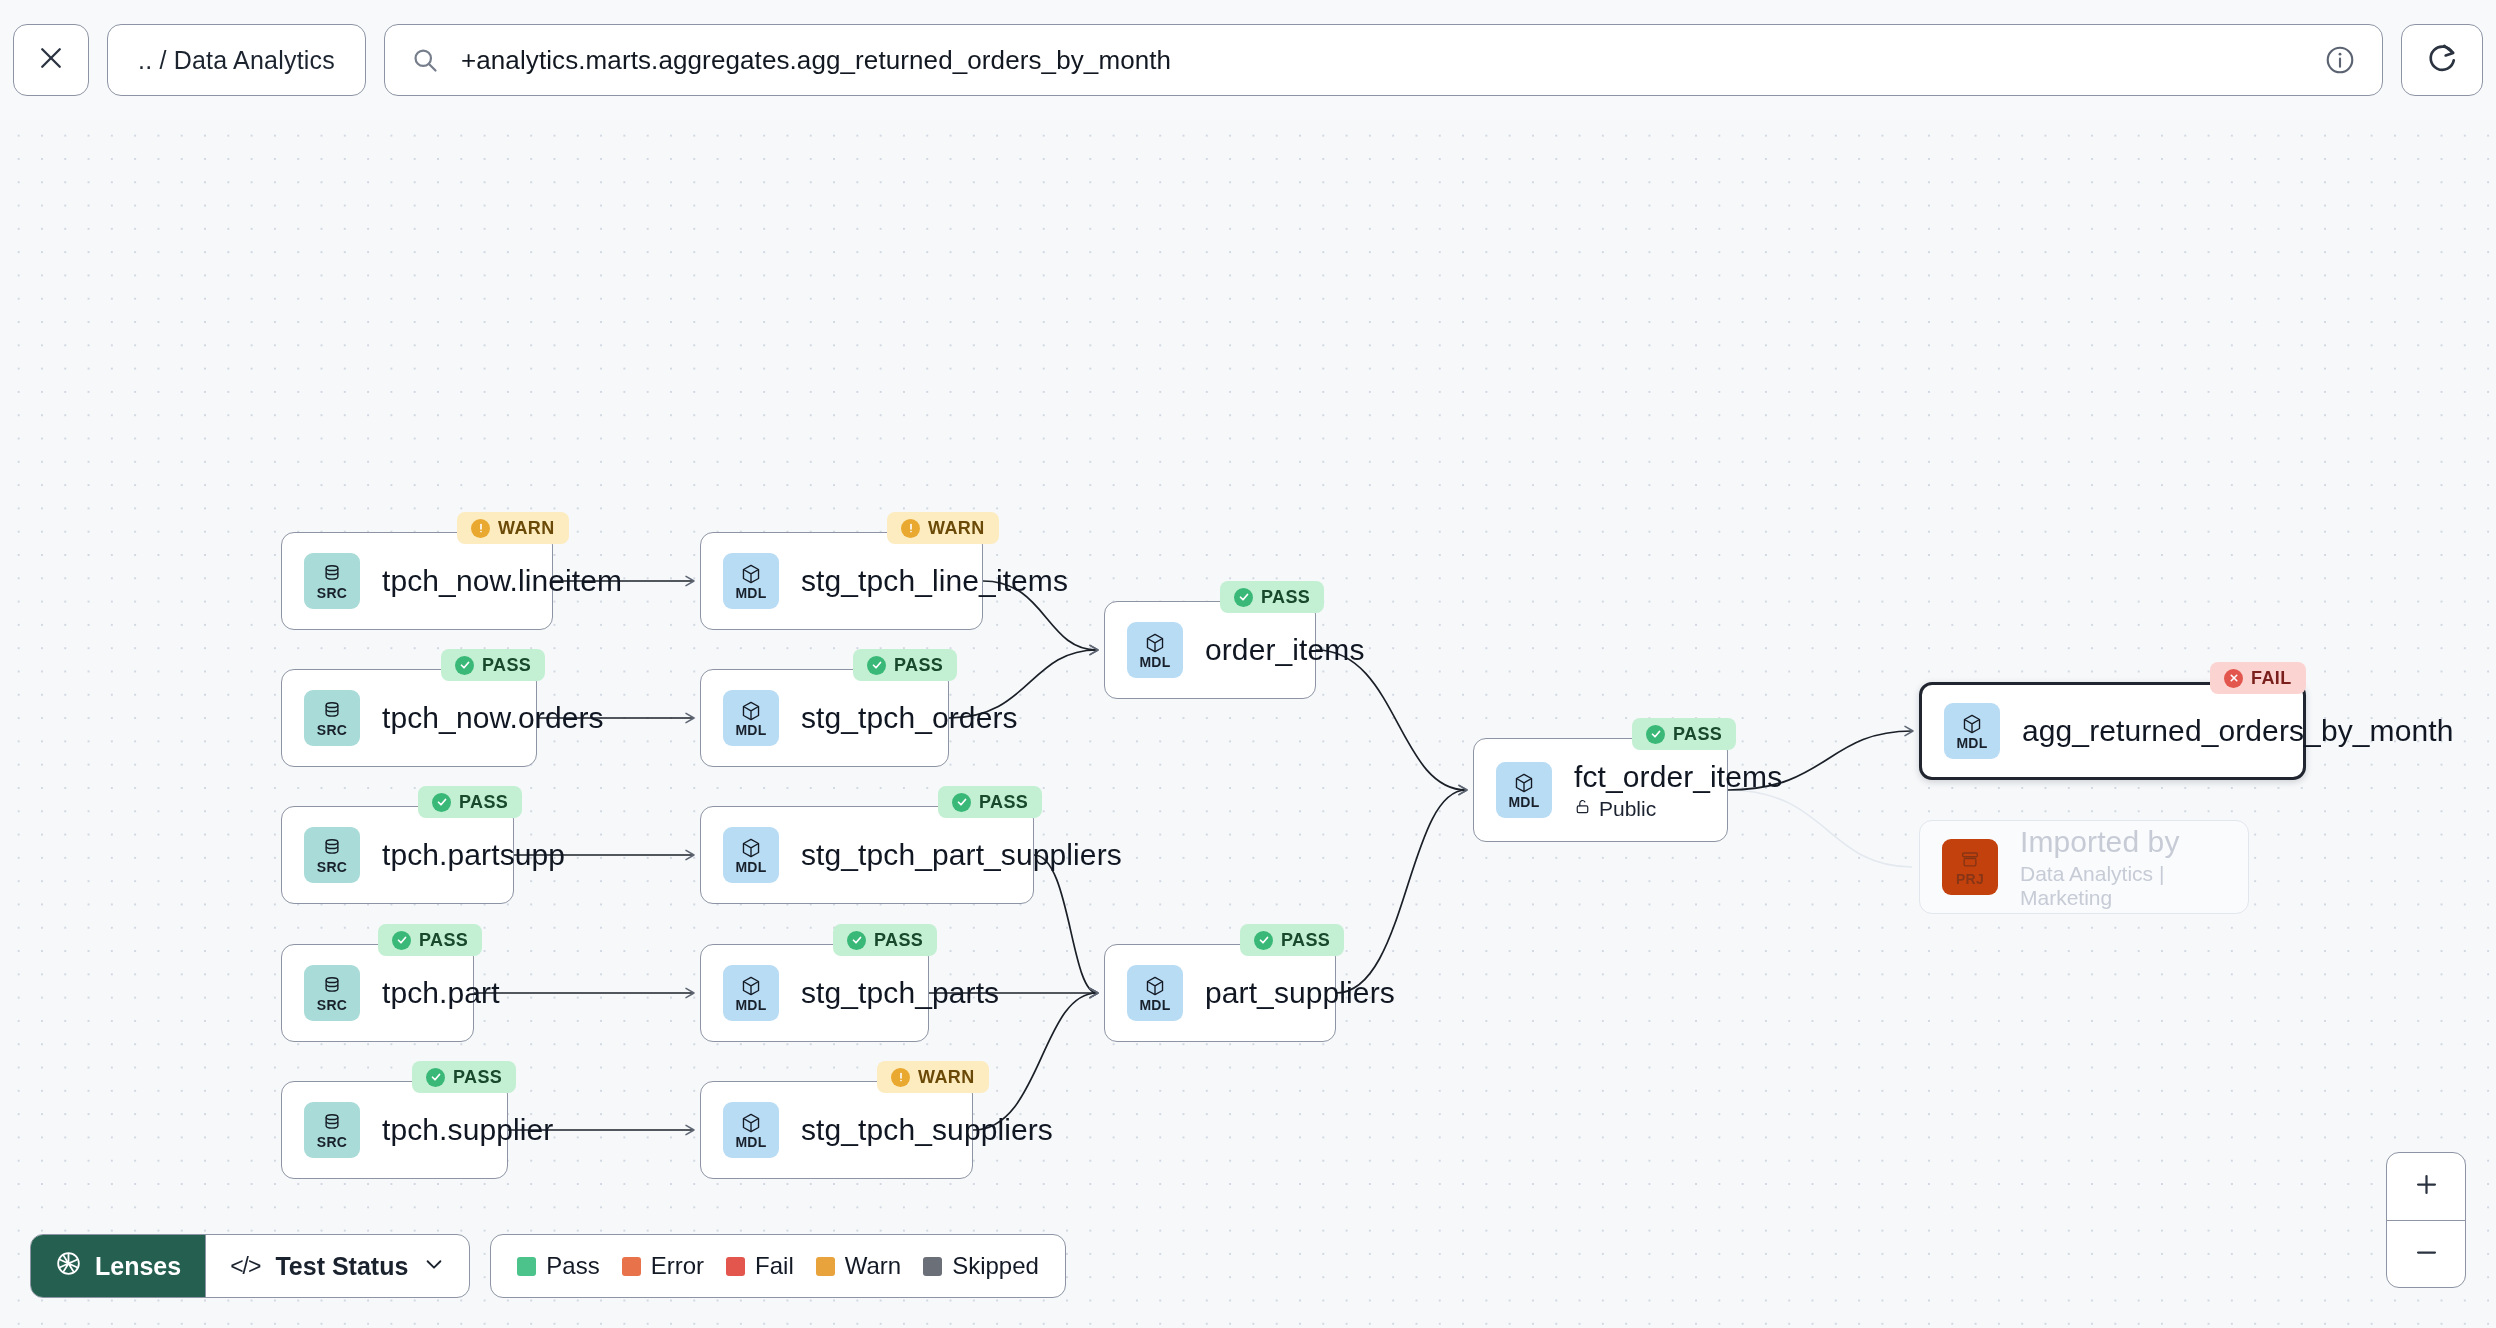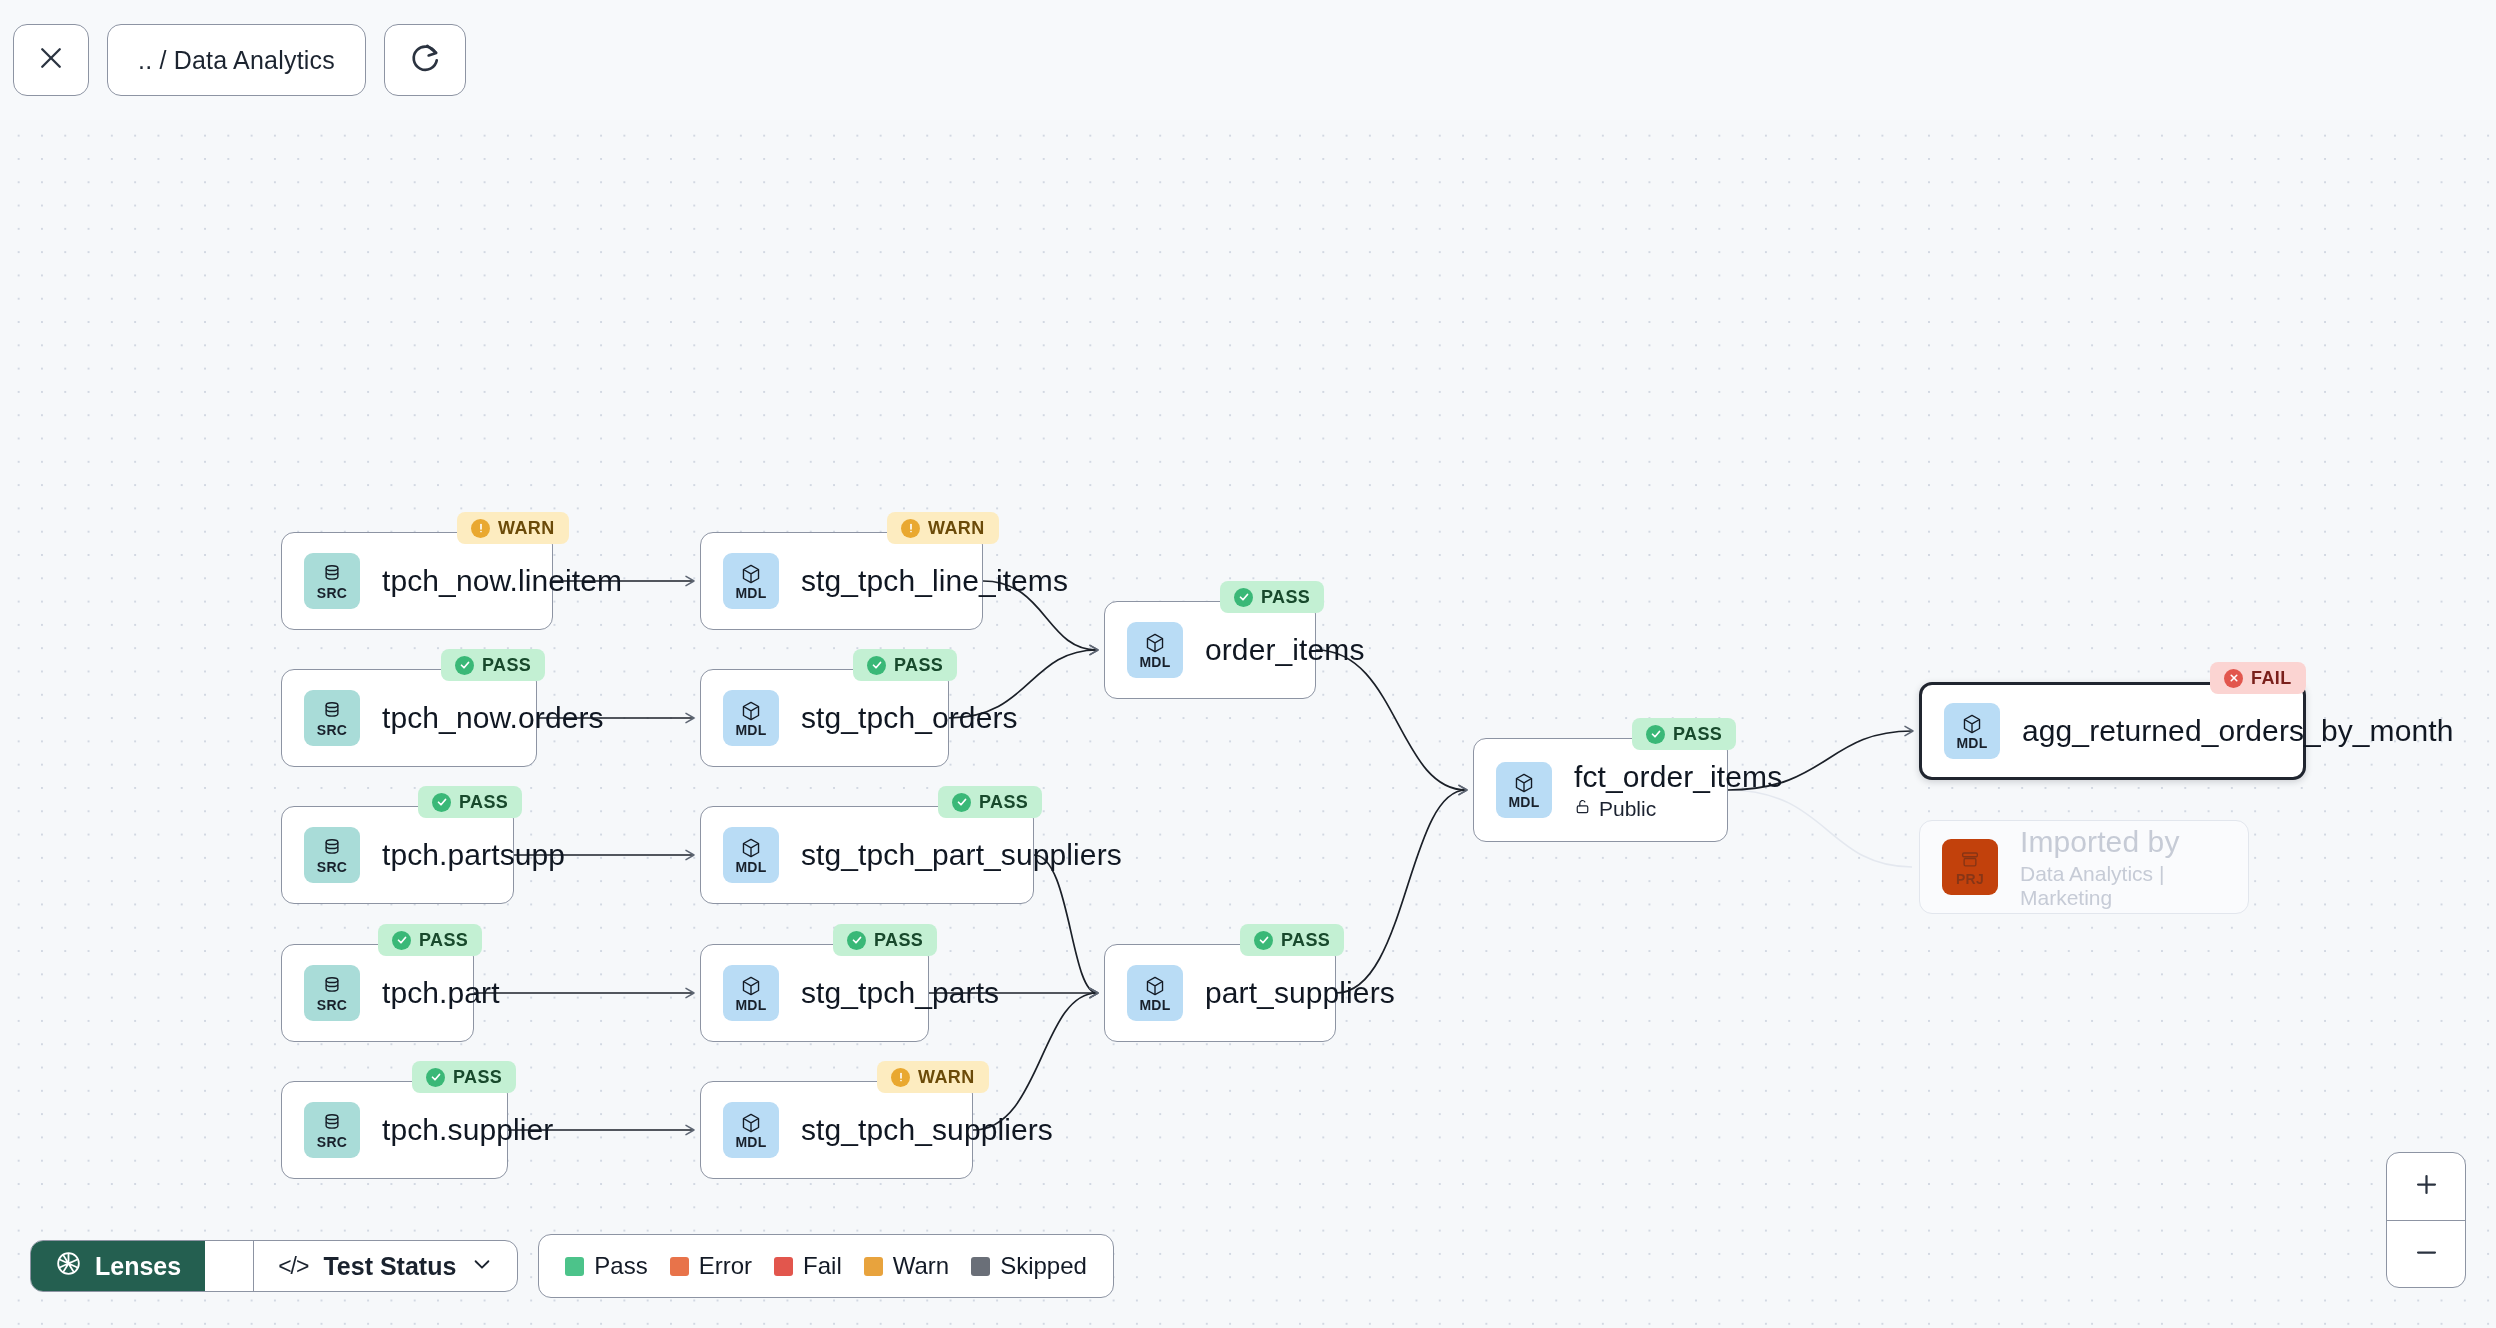--- a/index.html
+++ b/index.html
@@ -149,24 +149,23 @@
   
   #bottombar {
     position: absolute; left: 30px; bottom: 30px;
     display: flex; align-items: center; gap: 20px;
     z-index: 40;
   }
   #lenses-group {
     display: flex; align-items: flex-start;
     border: 1.6px solid #8d94a3;
     border-radius: 13px;
-    height: 52px;
+    height: 64px;
     overflow: hidden;
     background: #ffffff;
-    gap: 48px;
   }
   #lenses-btn {
     background: #245f50;
     height: 100%;
     display: flex; align-items: center; gap: 13px;
     padding: 0 24px;
     color: #ffffff;
     font-size: 25px; font-weight: 600;
     cursor: pointer;
   }
@@ -223,20 +222,36 @@
         <line x1="5" y1="5" x2="19" y2="19"></line>
           <line x1="19" y1="5" x2="5" y2="19"></line>
       </svg>
     </span>
   </div>
 
   <div class="hbtn">
     <span id="breadcrumb">.. / Data Analytics</span>
   </div>
 
+  <div class="hbtn" id="searchbar">
+    <span id="search-icon">
+      <svg viewBox="0 0 24 24" fill="none" stroke="#767d8b" stroke-width="1.9" stroke-linecap="round">
+        <circle cx="10.5" cy="10.5" r="6.6"></circle>
+          <line x1="15.4" y1="15.4" x2="21" y2="21"></line>
+      </svg>
+    </span>
+    <input id="search-input" type="text" value="+analytics.marts.aggregates.agg_returned_orders_by_month" style="">
+    <span id="info-icon">
+      <svg viewBox="0 0 24 24" fill="none" stroke="#5b6371" stroke-width="1.6">
+        <circle cx="12" cy="12" r="9.2"></circle>
+        <line x1="12" y1="11" x2="12" y2="17" stroke-linecap="round"></line>
+        <circle cx="12" cy="7.6" r="1.05" fill="#5b6371" stroke="none"></circle>
+      </svg>
+    </span>
+  </div>
 
   <div class="hbtn" id="refresh-btn">
     <span>
       <svg viewBox="0 0 24 24" fill="none" stroke="#2b3340" stroke-width="1.9" stroke-linecap="round" stroke-linejoin="round">
         <path d="M19.4 8.2A8.2 8.2 0 1 0 20.3 13.6"></path>
         <polyline points="13.6,3.4 19.9,8.4 14.6,10.2"></polyline>
       </svg>
     </span>
   </div>
 </div>

